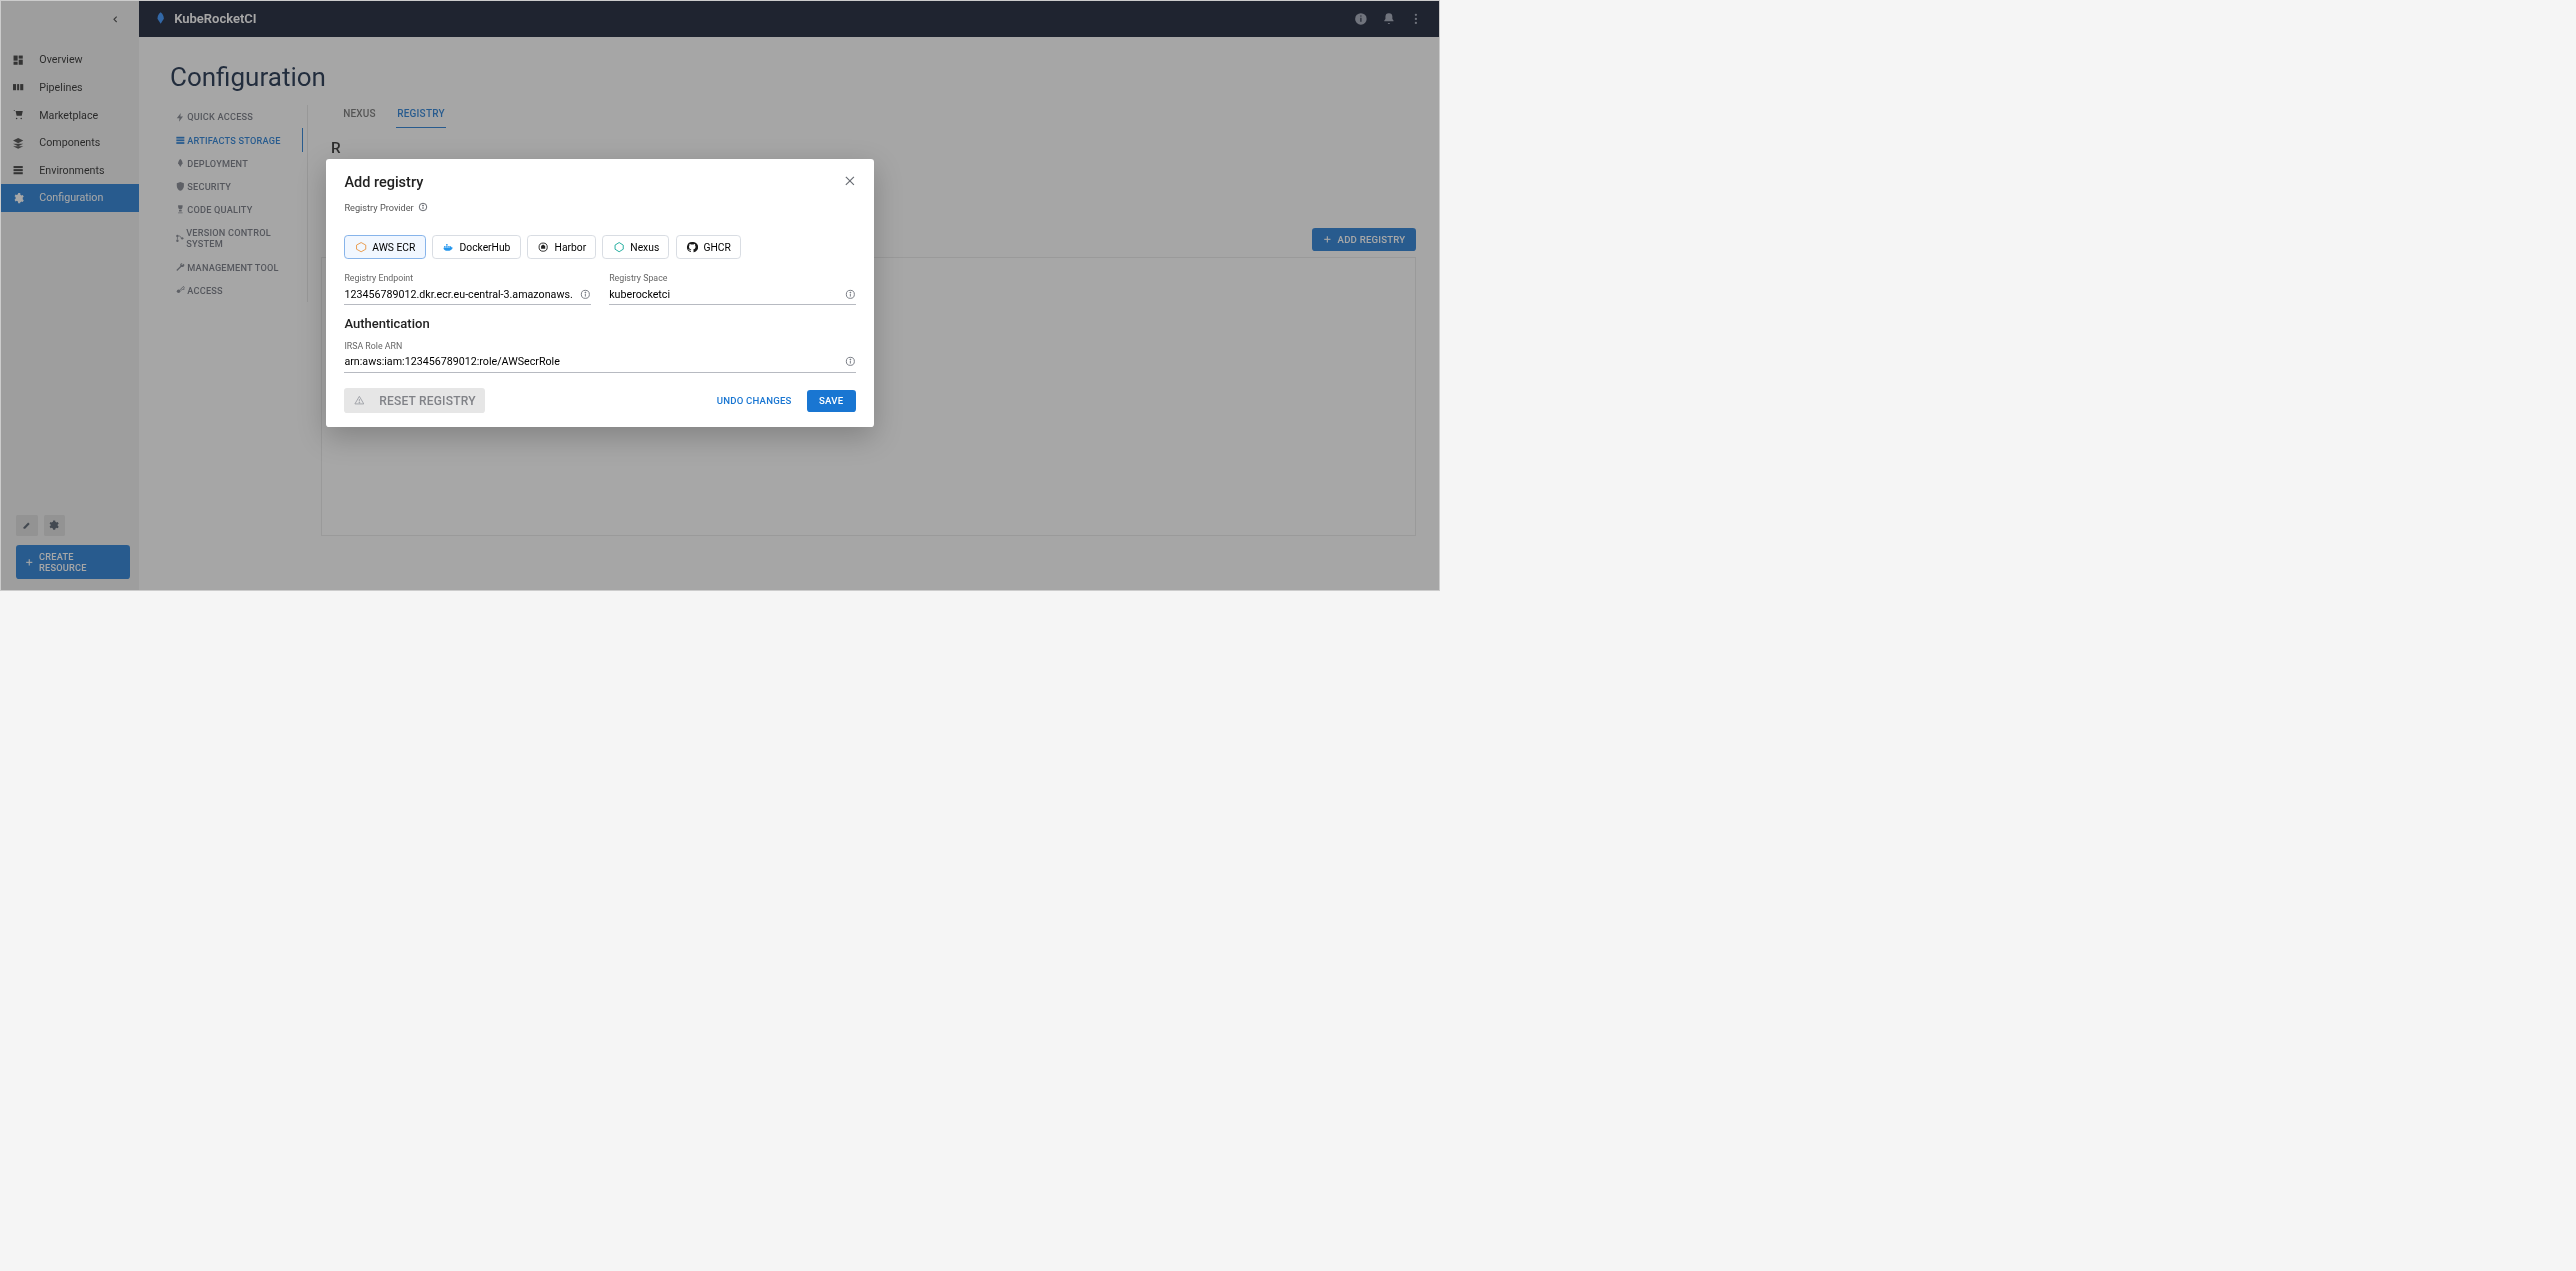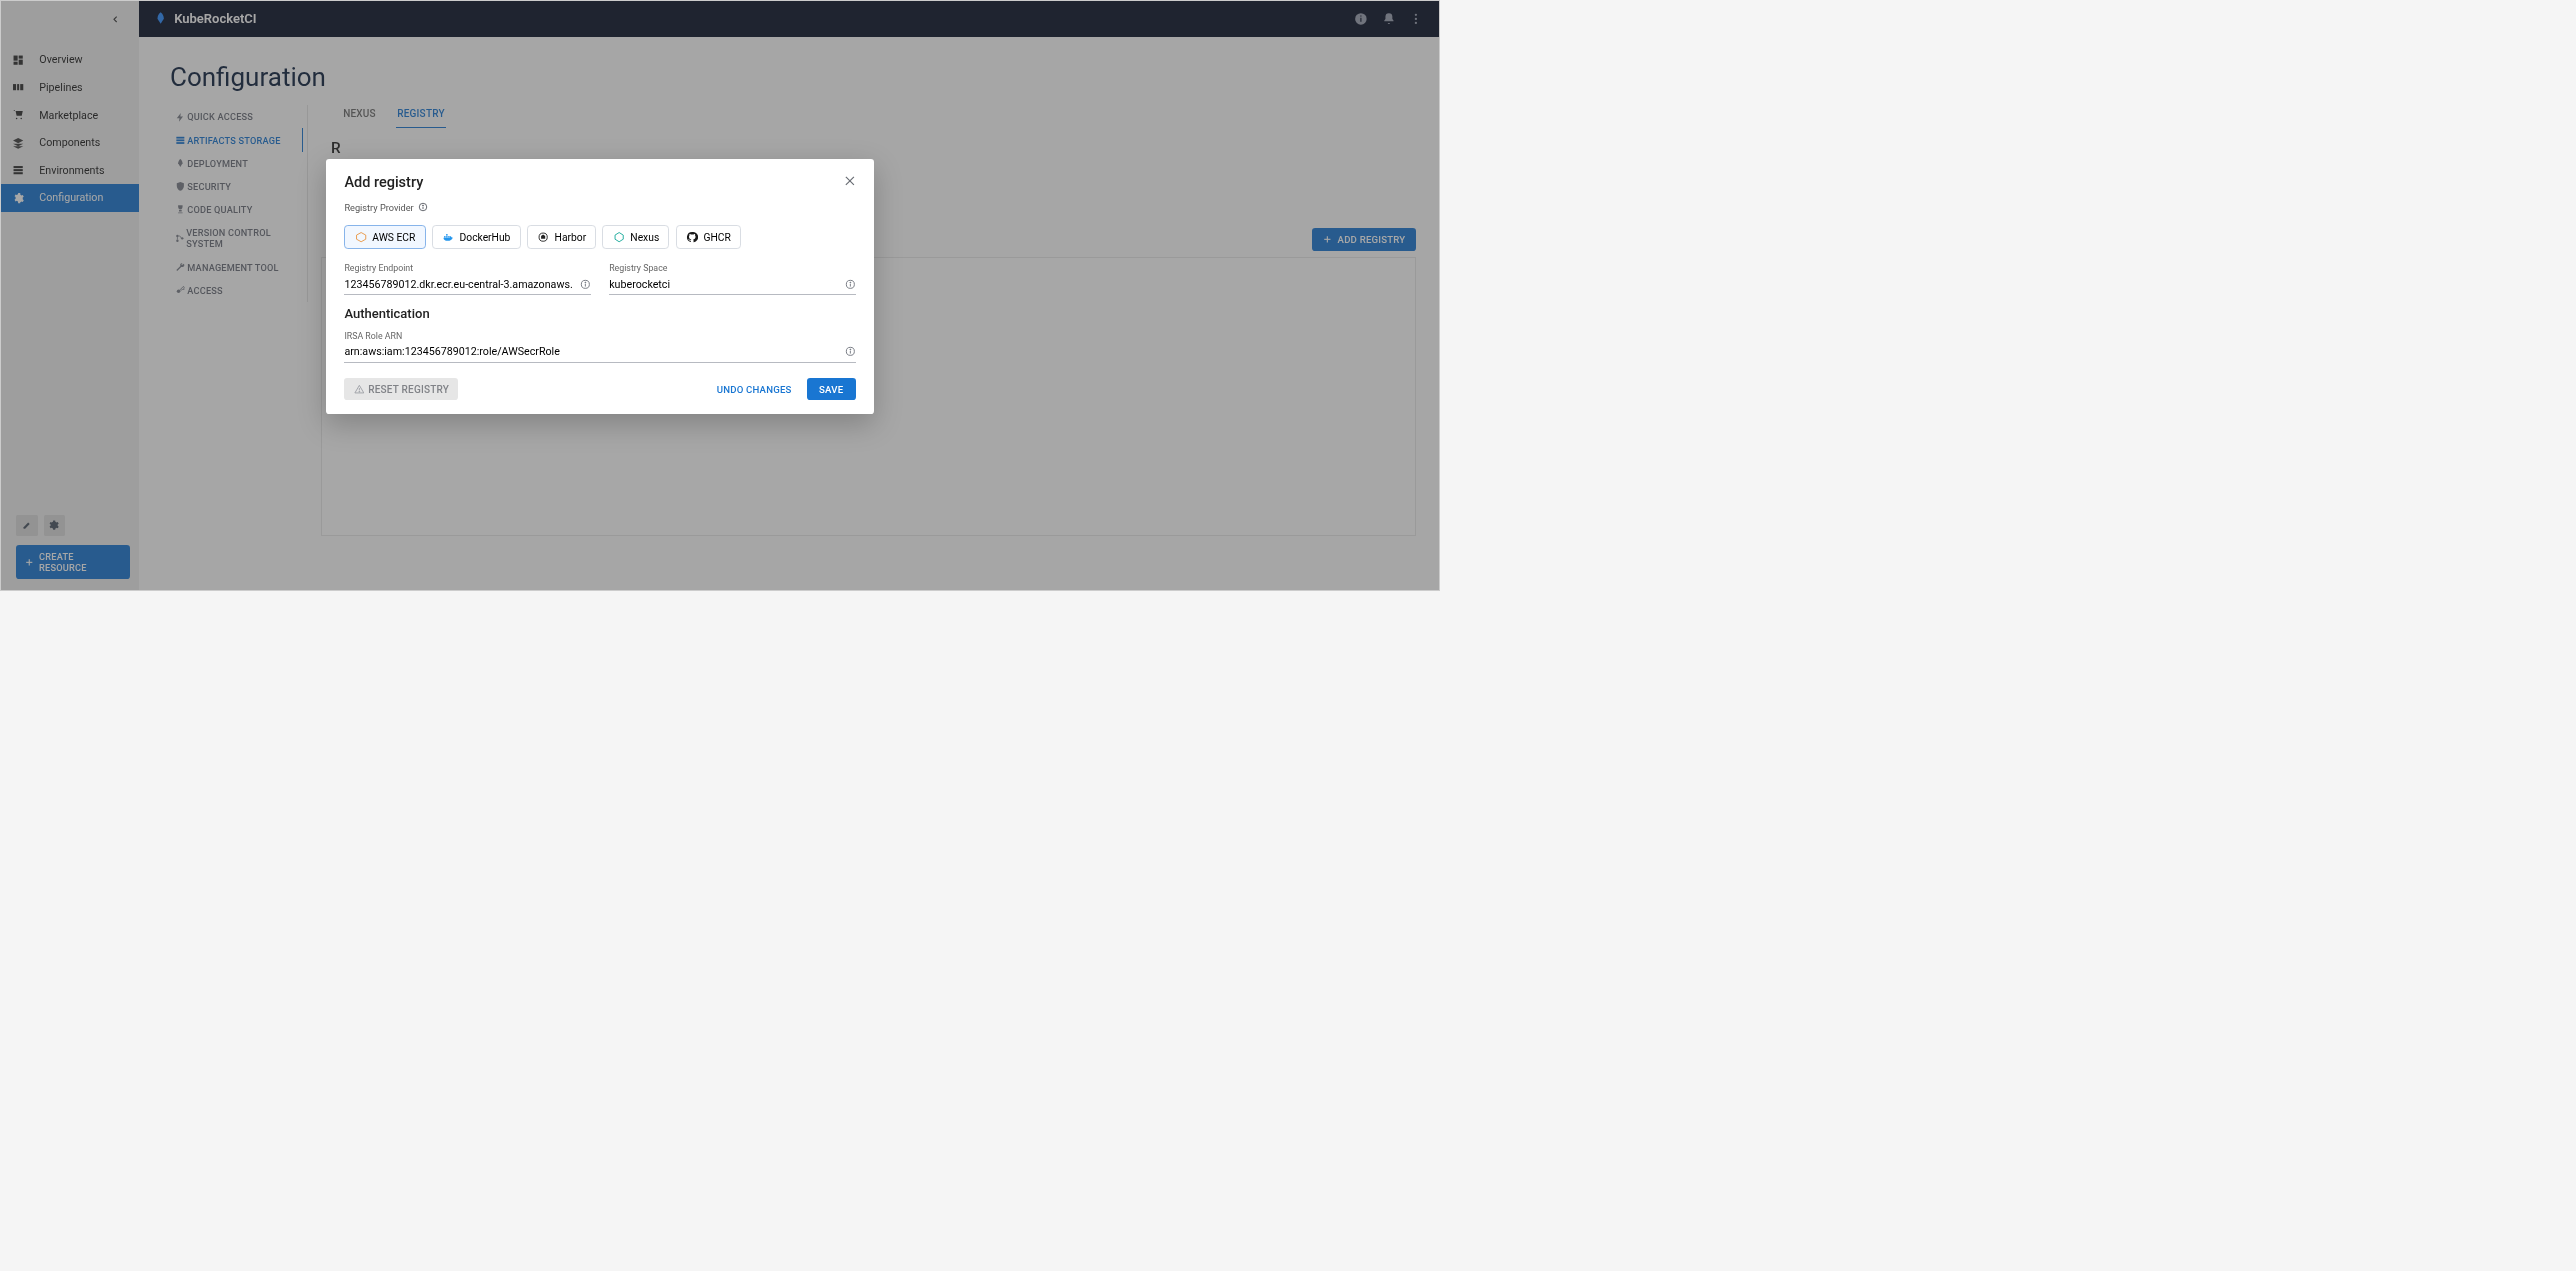--- a/index.html
+++ b/index.html
@@ -33,33 +33,33 @@
   .section-heading { font-size:15.3px; font-weight:500; color:#222; margin:4.6px 0 3.1px; }
   .section-sub { font-size:10.7px; color:#444; }
   .add-reg-btn { position:absolute; top:227px; right:23px; display:flex; align-items:center; gap:4.6px; background:#1976d2; color:#fff; font-size:9.6px; font-weight:500; padding:6.1px 10.7px; border-radius:3.1px; cursor:pointer; letter-spacing:0.2px; }
   .content-panel-border { position:absolute; top:256px; left:320px; right:23px; bottom:54px; border:0.8px solid #e8e8e8; background:#fff; }
 
   .dim-overlay { position:absolute; inset:0; background:rgba(60,60,60,0.45); }
 
   .modal { position:absolute; width:548px; left:325px; top:158px; background:#fff; border-radius:3.1px; box-shadow:0 9.2px 29px rgba(0,0,0,.22); padding:15.3px 18.4px 13.8px; }
   .modal h2 { font-size:14.5px; font-weight:500; color:#222; margin-bottom:10.7px; }
   .modal-close { position:absolute; top:15.3px; right:17px; cursor:pointer; color:#676b72; }
-  .field-label { font-size:9.2px; color:#555; display:flex; align-items:flex-start; gap:4.6px; margin-bottom:12px; }
+  .field-label { font-size:9.2px; color:#555; display:flex; align-items:flex-start; gap:4.6px; margin-bottom:22px; }
   .provider-chips { display:flex; gap:6.1px; margin-bottom:13.8px; }
   .chip { display:flex; align-items:center; gap:5.4px; border:0.8px solid #d9dde3; border-radius:3.8px; padding:4.6px 9.2px; font-size:10.3px; cursor:pointer; background:#fff; }
   .chip.selected { border-color:#87b4ea; background:#f1f7ff; }
   .chip .chip-icon { width:12.3px; height:12.3px; display:flex; align-items:center; justify-content:center; }
   .form-row { display:flex; gap:18.4px; margin-bottom:11px; }
   .form-col { flex:1; position:relative; }
   .mini-label { font-size:8.8px; color:#666; margin-bottom:1.5px; display:block; }
   .text-input { width:100%; border:none; border-bottom:0.8px solid #b7bac1; padding:3.1px 18.4px 3.8px 0; font-size:10.7px; outline:none; background:transparent; }
   .info-right { position:absolute; right:0; bottom:6.1px; color:#6b6f78; }
   .auth-heading { font-size:13px; font-weight:500; margin:7.7px 0 9.2px; color:#222; }
   .modal-actions { display:flex; align-items:center; margin-top:15.3px; }
-  .reset-btn { display:flex; align-items:center; gap:4px; background:#e6e6e6; color:#808287; font-size:10px; font-weight:500; padding:5.4px 9.2px; border-radius:3.1px; cursor:not-allowed; letter-spacing:0.2px; }
+  .reset-btn { display:flex; align-items:center; gap:15px; background:#e6e6e6; color:#808287; font-size:12px; font-weight:500; padding:5.4px 9.2px; border-radius:3.1px; cursor:not-allowed; letter-spacing:0.2px; }
   .spacer { flex:1; }
   .undo-btn { color:#1976d2; font-size:9.6px; font-weight:500; padding:5.4px 9.2px; cursor:pointer; letter-spacing:0.2px; }
   .save-btn { background:#1976d2; color:#fff; font-size:9.6px; font-weight:500; padding:5.4px 12.3px; border-radius:3.1px; cursor:pointer; letter-spacing:0.2px; margin-left:6.1px; }
   svg { display:block; }
 </style>
 </head>
 <body>
 
 <div class="app-frame">
 

